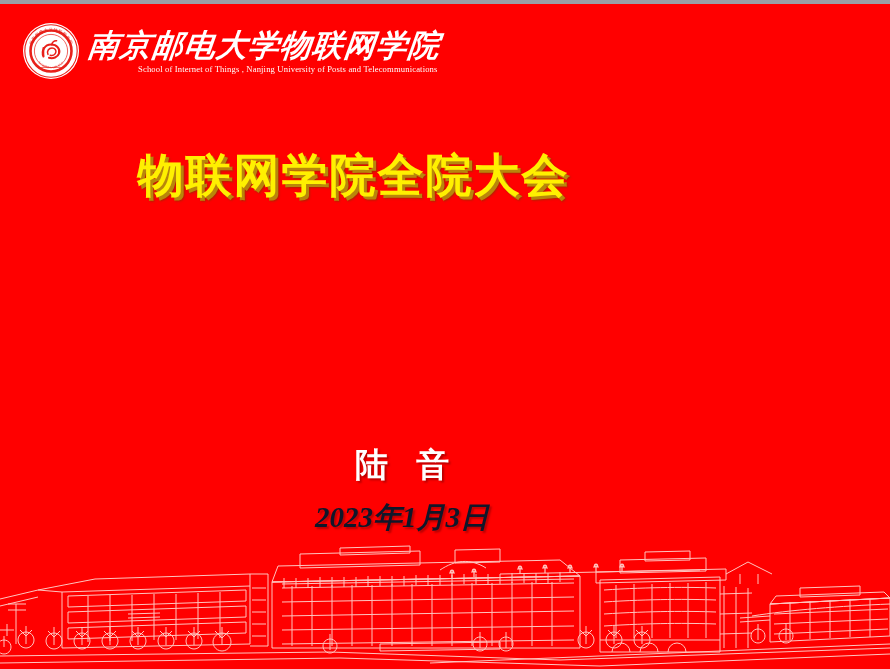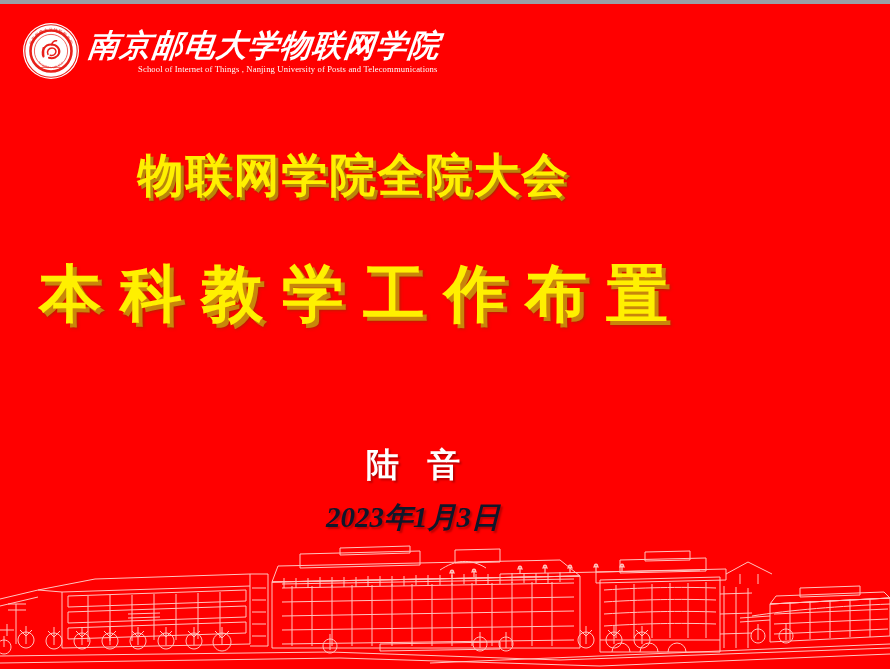--- a/index.html
+++ b/index.html
@@ -101,21 +101,20 @@
     white-space: nowrap;
   }
 
   
   #presenter-block {
     position: absolute;
     top: 446px;
     left: 0;
     width: 804px;
     text-align: center;
-    margin-left: 11px;
   }
   .presenter-name {
     color: #ffffff;
     font-family: "Liberation Serif", serif;
     font-weight: 700;
     font-size: 33px;
     line-height: 1.2;
     letter-spacing: 10px;
     padding-left: 10px;
     text-shadow: 2px 2px 2px rgba(130,0,0,0.55);
@@ -182,21 +181,20 @@
 
     <div id="wordmark">
       <div id="wordmark-cn">南京邮电大学物联网学院</div>
       <div id="wordmark-en">School of Internet of Things , Nanjing University of Posts and Telecommunications</div>
     </div>
 
   </div>
 
   <div id="title-block">
     <div class="title-main">物联网学院全院大会</div>
-    <div class="title-sub">本科教学工作布置</div>
   </div>
 
   <div id="presenter-block">
     <div class="presenter-name">陆 音</div>
     <div class="presenter-date">2023年1月3日</div>
   </div>
 
   <div id="campus">
     <svg viewBox="0 0 890 125" width="890" height="125" aria-hidden="true">
       <g fill="none" stroke="#ffd6d0" stroke-width="1" opacity="0.92">

